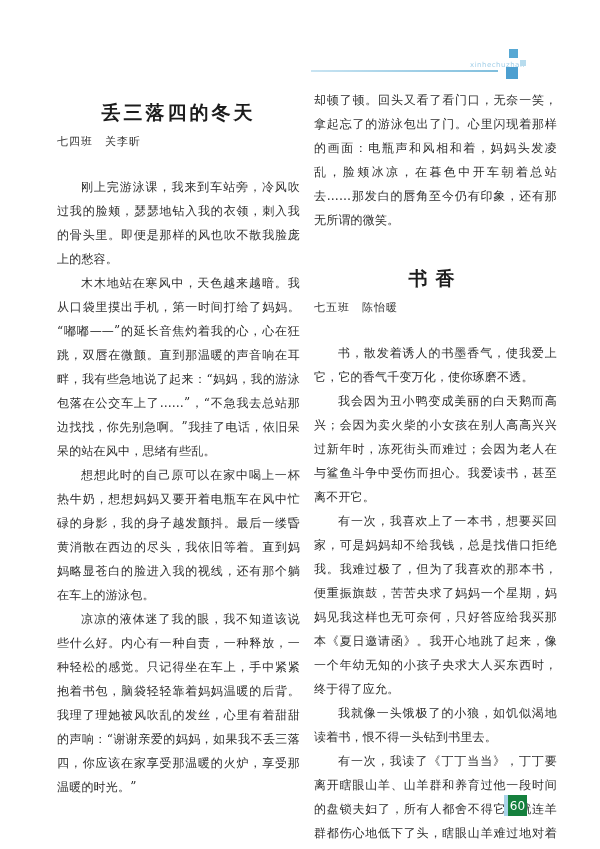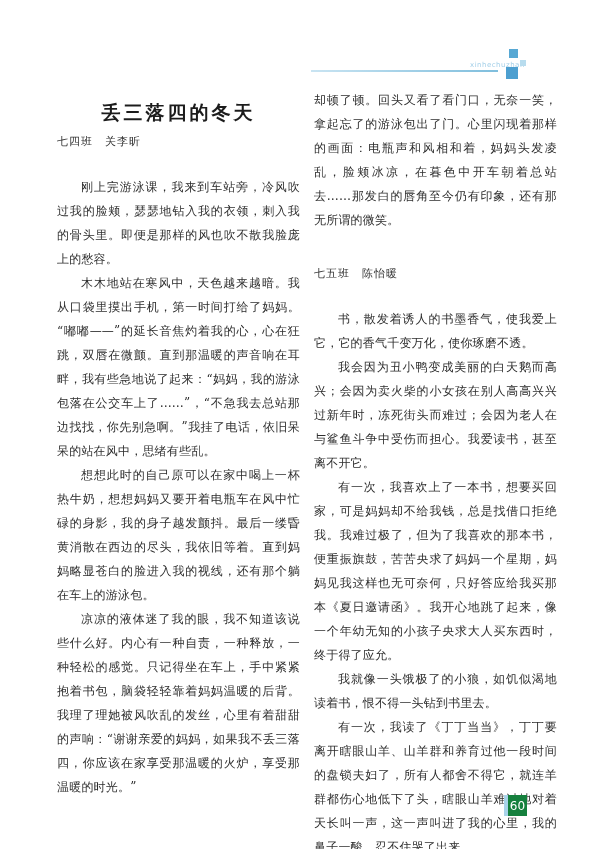--- a/index.html
+++ b/index.html
@@ -85,20 +85,21 @@
       <p>木木地站在寒风中，天色越来越暗。我从口袋里摸出手机，第一时间打给了妈妈。“嘟嘟——”的延长音焦灼着我的心，心在狂跳，双唇在微颤。直到那温暖的声音响在耳畔，我有些急地说了起来：“妈妈，我的游泳包落在公交车上了……”，“不急我去总站那边找找，你先别急啊。”我挂了电话，依旧呆呆的站在风中，思绪有些乱。</p>
       <p>想想此时的自己原可以在家中喝上一杯热牛奶，想想妈妈又要开着电瓶车在风中忙碌的身影，我的身子越发颤抖。最后一缕昏黄消散在西边的尽头，我依旧等着。直到妈妈略显苍白的脸进入我的视线，还有那个躺在车上的游泳包。</p>
       <p>凉凉的液体迷了我的眼，我不知道该说些什么好。内心有一种自责，一种释放，一种轻松的感觉。只记得坐在车上，手中紧紧抱着书包，脑袋轻轻靠着妈妈温暖的后背。我理了理她被风吹乱的发丝，心里有着甜甜的声响：“谢谢亲爱的妈妈，如果我不丢三落四，你应该在家享受那温暖的火炉，享受那温暖的时光。”</p>
 
     </section>
 
     <section class="col">
       <p class="no-indent">却顿了顿。回头又看了看门口，无奈一笑，拿起忘了的游泳包出了门。心里闪现着那样的画面：电瓶声和风相和着，妈妈头发凌乱，脸颊冰凉，在暮色中开车朝着总站去……那发白的唇角至今仍有印象，还有那无所谓的微笑。</p>
 
       <div class="article2">
+        <h1 class="article-title short">书香</h1>
         <div class="article-author">七五班　陈怡暖</div>
         <p>书，散发着诱人的书墨香气，使我爱上它，它的香气千变万化，使你琢磨不透。</p>
         <p>我会因为丑小鸭变成美丽的白天鹅而高兴；会因为卖火柴的小女孩在别人高高兴兴过新年时，冻死街头而难过；会因为老人在与鲨鱼斗争中受伤而担心。我爱读书，甚至离不开它。</p>
         <p>有一次，我喜欢上了一本书，想要买回家，可是妈妈却不给我钱，总是找借口拒绝我。我难过极了，但为了我喜欢的那本书，便重振旗鼓，苦苦央求了妈妈一个星期，妈妈见我这样也无可奈何，只好答应给我买那本《夏日邀请函》。我开心地跳了起来，像一个年幼无知的小孩子央求大人买东西时，终于得了应允。</p>
         <p>我就像一头饿极了的小狼，如饥似渴地读着书，恨不得一头钻到书里去。</p>
         <p>有一次，我读了《丁丁当当》，丁丁要离开瞎眼山羊、山羊群和养育过他一段时间的盘锁夫妇了，所有人都舍不得它，就连羊群都伤心地低下了头，瞎眼山羊难过地对着天长叫一声，这一声叫进了我的心里，我的鼻子一酸，忍不住哭了出来。</p>
 
       </div>
     </section>
 

